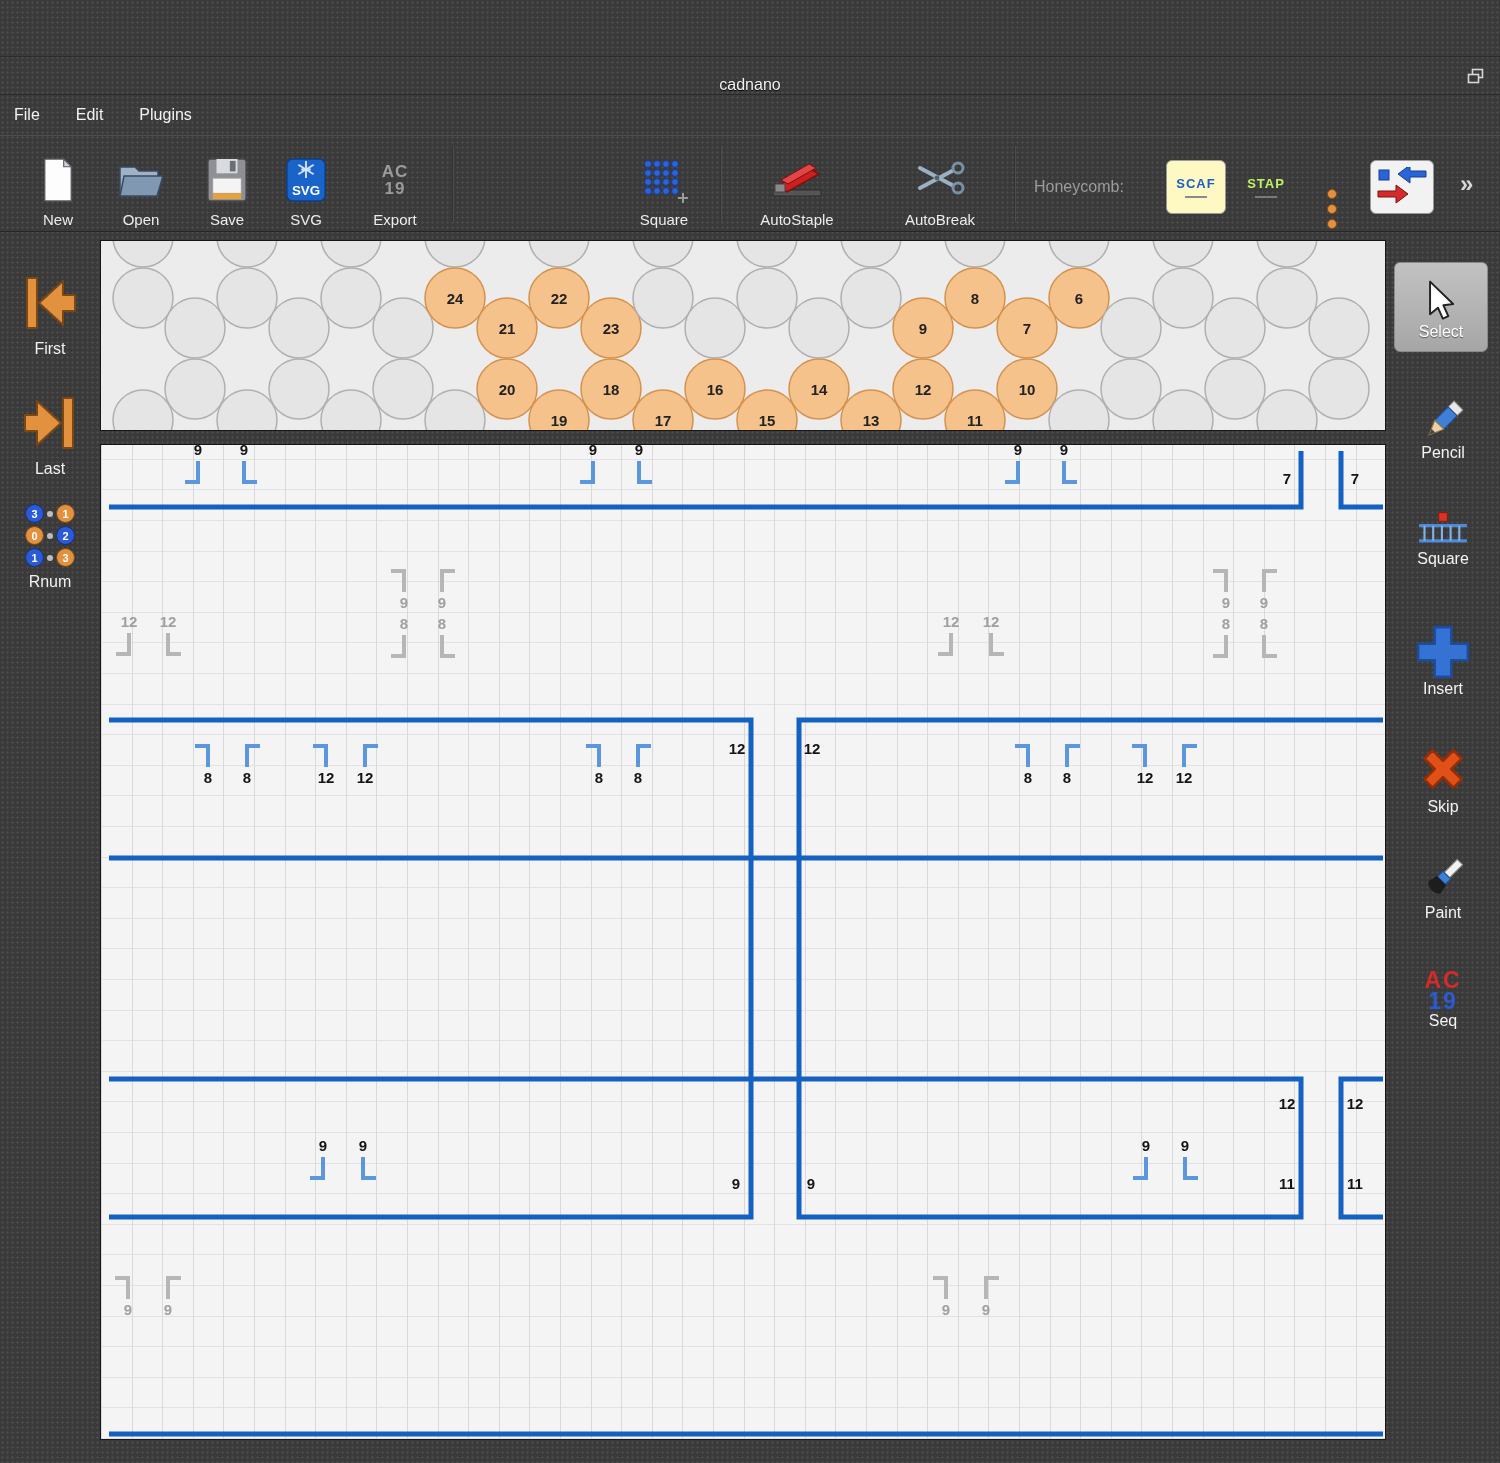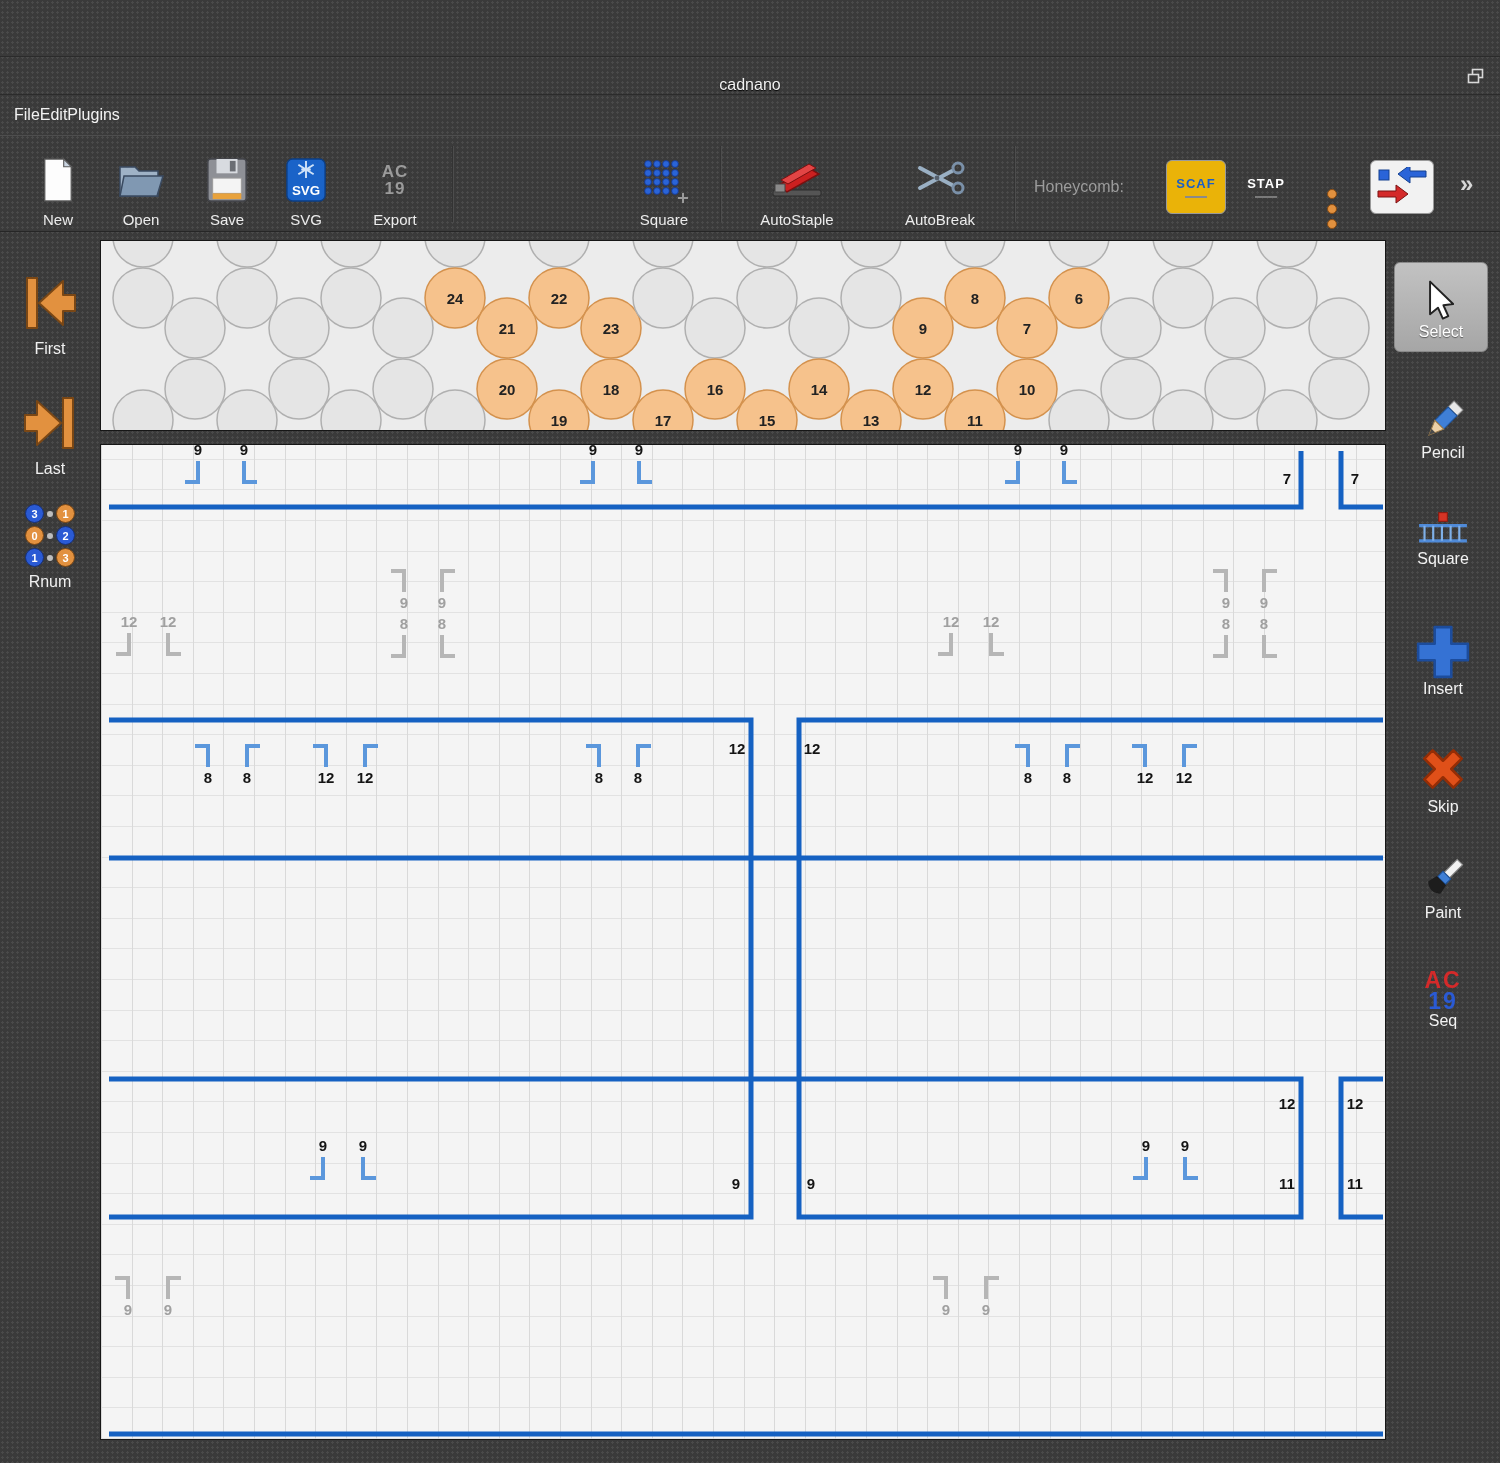--- a/index.html
+++ b/index.html
@@ -10,33 +10,33 @@
   background-color:#3a3a3a;
   background-image:radial-gradient(#4a4a4a 1px,transparent 1.4px);
   background-size:5px 5px;
   overflow:hidden;
 }
 
 .top-strip{position:absolute;left:0;top:0;width:1500px;height:57px;border-bottom:1px solid #2b2b2b}
 .titlebar{position:absolute;left:0;top:57px;width:1500px;height:38px;border-bottom:1px solid #2b2b2b;display:flex;align-items:flex-end;justify-content:center}
 .title-text{color:#f2f2f2;font-size:16px;text-shadow:0 1px 1px #000}
 .restore-btn{position:absolute;right:14px;top:10px;width:20px;height:18px;display:flex;align-items:center;justify-content:center}
-.menubar{position:absolute;left:0;top:95px;width:1500px;height:40px;display:flex;align-items:center;padding-left:14px}
+.menubar{position:absolute;left:0;top:95px;width:1500px;height:40px;display:flex;align-items:center;gap:36px;padding-left:14px}
 .menu-item{color:#f2f2f2;font-size:16px;cursor:default}
 .toolbar{position:absolute;left:0;top:135px;width:1500px;height:97px;border-top:1px solid #4e4e4e;border-bottom:1px solid #262626}
 .tb-btn{position:absolute;top:8px;height:84px;display:flex;flex-direction:column;align-items:center;justify-content:flex-end;gap:5px}
 .tb-icon{height:52px;display:flex;align-items:center;justify-content:center}
 .tb-label{color:#ececec;font-size:15px;white-space:nowrap}
 .tb-sep{position:absolute;top:10px;width:2px;height:76px;background:linear-gradient(to right,#262626,#5a5a5a)}
 .selectable-label{position:absolute;color:#9c9c9c;font-size:16px}
-.scaf-box{position:absolute;width:60px;height:54px;background:#eab308;border:1px solid #9a9a9a;border-radius:6px;display:flex;flex-direction:column;align-items:center;justify-content:center;gap:5px}
+.scaf-box{position:absolute;width:60px;height:54px;background:#fef9c3;border:1px solid #9a9a9a;border-radius:6px;display:flex;flex-direction:column;align-items:center;justify-content:center;gap:5px}
 .scaf-box .t{color:#1a5fc8;font-weight:bold;font-size:13px;letter-spacing:1px}
 .scaf-box .u{width:22px;height:2px;background:#8a8a8a}
 .stap-box{position:absolute;width:56px;height:54px;display:flex;flex-direction:column;align-items:center;justify-content:center;gap:5px}
-.stap-box .t{color:#ffffff;font-weight:bold;font-size:13px;letter-spacing:1px}
+.stap-box .t{color:#bef264;font-weight:bold;font-size:13px;letter-spacing:1px}
 .stap-box .u{width:22px;height:2px;background:#7a7a7a}
 .arrows-box{position:absolute;width:64px;height:54px;background:#f2f2f2;border:1px solid #9a9a9a;border-radius:6px;display:flex;align-items:center;justify-content:center}
 .chev{position:absolute;color:#d8d8d8;font-size:24px;font-weight:bold}
 .exp-icon div{font-weight:bold;font-size:17px;line-height:17px;letter-spacing:1px;color:#9b9b9b;text-align:center}
 
 .left-rail{position:absolute;left:0;top:232px;bottom:0;width:100px}
 .rail-item{position:absolute;left:0;width:100px;display:flex;flex-direction:column;align-items:center;gap:6px}
 .rail-label{color:#f0f0f0;font-size:16px}
 .rnum-icon{display:flex;flex-direction:column;gap:3px}
 .rr{display:flex;align-items:center;gap:3px}

